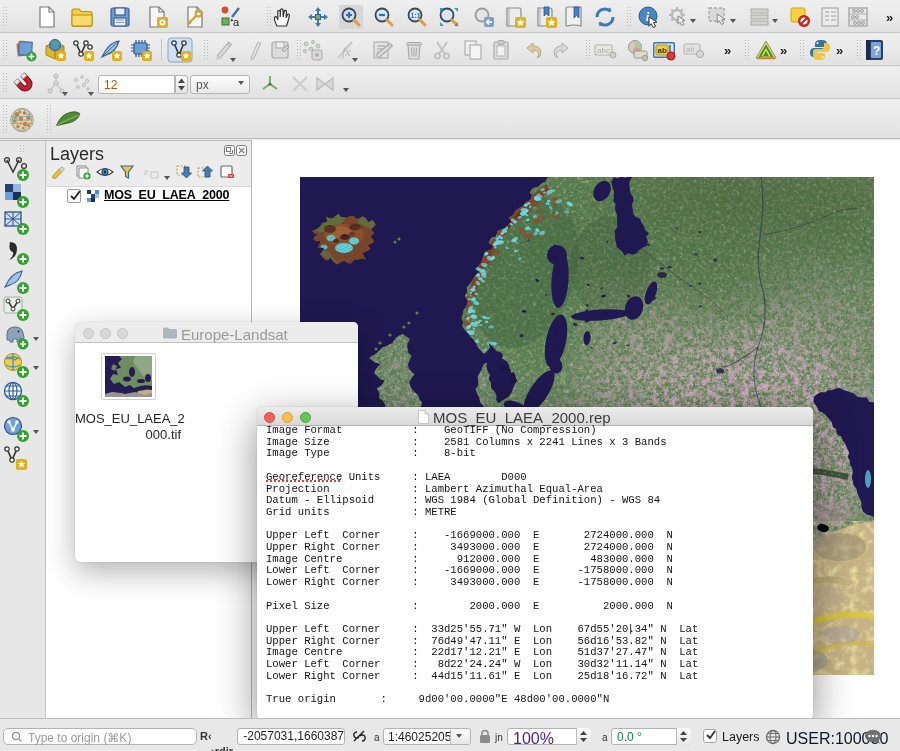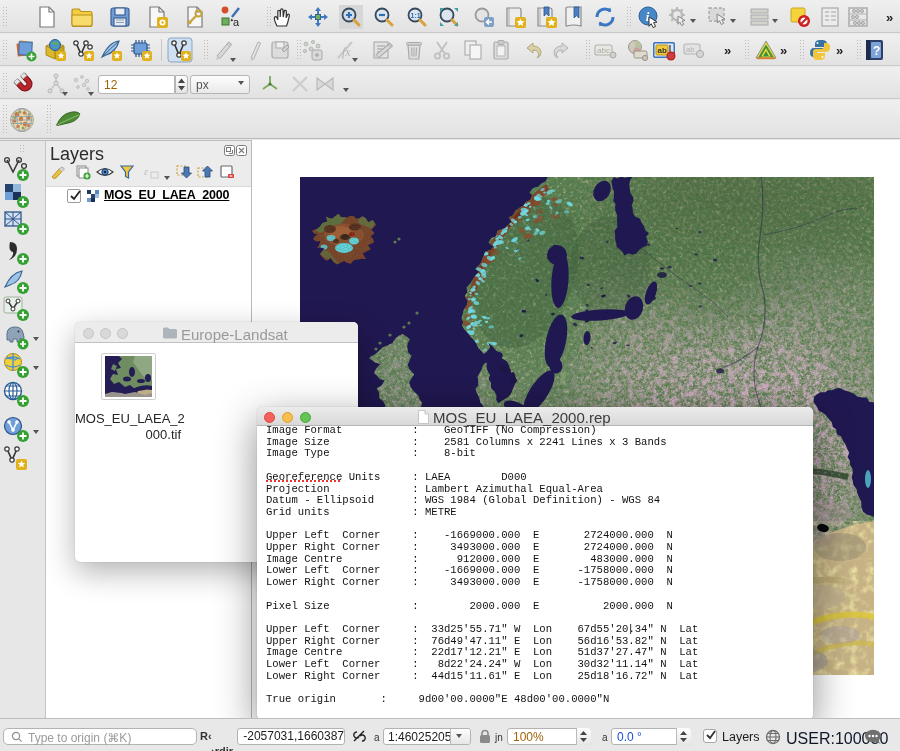--- a/index.html
+++ b/index.html
@@ -1061,29 +1061,29 @@
     <div class="sbox" style="left:383px;top:9px;width:88px;height:17px"></div>
     <div class="abs" style="left:388px;top:11px;font-size:12px;color:#1b1b1b">1:46025205</div>
     <div class="abs" style="left:450px;top:10px;width:20px;height:15px;background:linear-gradient(#fdfdfd,#e6e6e6);border-left:1px solid #bbb;border-radius:0 3px 3px 0"></div>
     <div class="dd" style="left:456px;top:15px"></div>
     <svg class="abs" style="left:478px;top:10px" width="14" height="15" viewBox="0 0 14 15">
         <rect x="2" y="6" width="10" height="8" rx="1.5" fill="#8b8b8b"></rect>
         <path d="M4 6 V4.5 a3 3 0 0 1 6 0 V6" fill="none" stroke="#8b8b8b" stroke-width="1.6"></path>
       </svg>
     <div class="slab" style="left:495px;top:13px;font-weight:400;font-size:10px">jn</div>
     <div class="sbox" style="left:507px;top:9px;width:84px;height:17px"></div>
-    <div class="abs" style="left:513px;top:11px;font-size:12px;color:#a16207">100%</div>
+    <div class="abs" style="left:513px;top:11px;font-size:16px;color:#4c1d95">100%</div>
     <div class="abs" style="left:576px;top:9px;width:15px;height:17px;background:linear-gradient(#fdfdfd,#e6e6e6);border-left:1px solid #bbb;border-radius:0 3px 3px 0"></div>
     <svg class="abs" style="left:578px;top:11px" width="11" height="13" viewBox="0 0 11 13">
         <path d="M5.5 1 L9 5 H2 Z" fill="#444"></path>
         <path d="M5.5 12 L2 8 H9 Z" fill="#444"></path>
       </svg>
     <div class="slab" style="left:602px;top:13px;font-weight:400;font-size:10px">a</div>
     <div class="sbox" style="left:611px;top:9px;width:80px;height:17px"></div>
-    <div class="abs" style="left:617px;top:11px;font-size:12px;color:#1d4ed8">0.0 °</div>
+    <div class="abs" style="left:617px;top:11px;font-size:12px;color:#15803d">0.0 °</div>
     <div class="abs" style="left:676px;top:9px;width:15px;height:17px;background:linear-gradient(#fdfdfd,#e6e6e6);border-left:1px solid #bbb;border-radius:0 3px 3px 0"></div>
     <svg class="abs" style="left:678px;top:11px" width="11" height="13" viewBox="0 0 11 13">
         <path d="M5.5 1 L9 5 H2 Z" fill="#444"></path>
         <path d="M5.5 12 L2 8 H9 Z" fill="#444"></path>
       </svg>
     <div class="abs" style="left:703px;top:10px;width:14px;height:14px;background:#fff;border:1px solid #a8a8a8;border-radius:3px"></div>
     <svg class="abs" style="left:704px;top:9px" width="14" height="14" viewBox="0 0 14 14">
         <path d="M3 7 L6 10 L11 3" stroke="#333" stroke-width="1.8" fill="none"></path>
       </svg>
     <div class="abs" style="left:722px;top:11px;font-size:12.5px;color:#1b1b1b">Layers</div>

